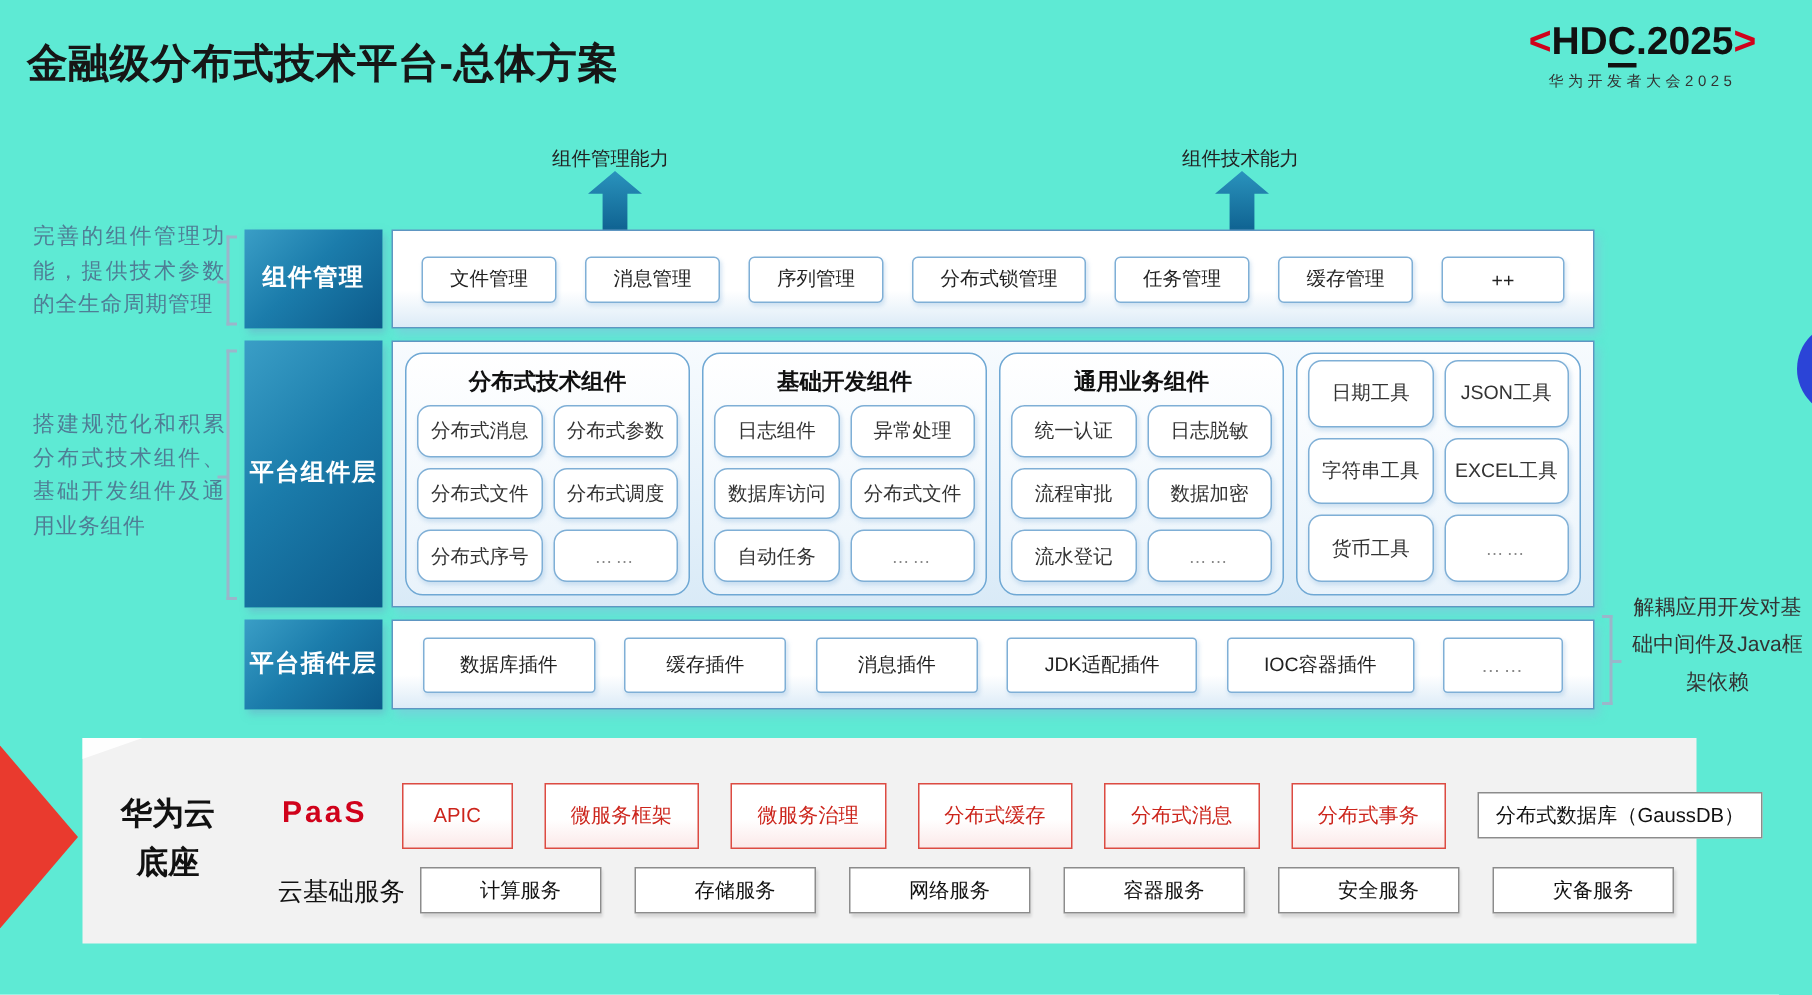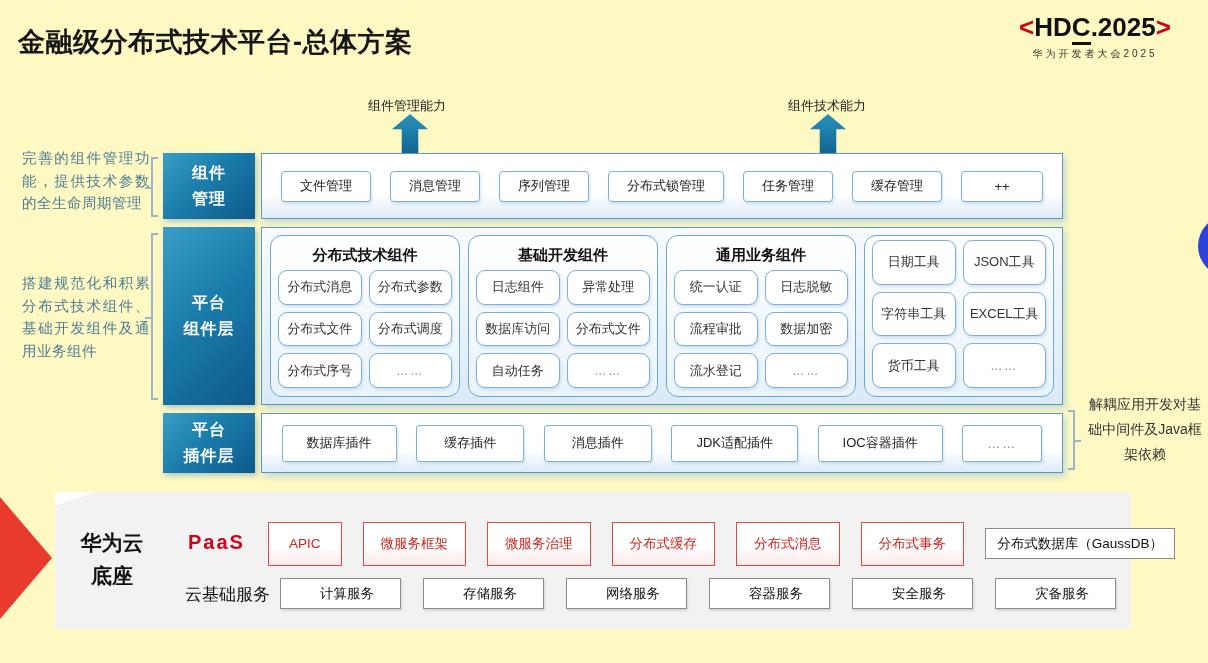--- a/index.html
+++ b/index.html
@@ -1,18 +1,18 @@
 <!DOCTYPE html>
 <html><head>
 <meta charset="utf-8">
 <style>
   * { margin:0; padding:0; box-sizing:border-box; }
   html,body { width:1208px; height:663px; }
   body { font-family:"Liberation Sans","DejaVu Sans",sans-serif; background:#fff; }
-  #canvas { position:relative; width:1208px; height:663px; overflow:hidden; background:#fef9c3; }
+  #canvas { position:relative; width:1208px; height:663px; overflow:hidden; background:#5eead4; }
 
   
   .page-title { position:absolute; left:18px; top:24px; font-size:27px; font-weight:bold; color:#161616; letter-spacing:.5px; }
   .logo { position:absolute; right:8px; top:12px; width:210px; text-align:center; }
   .logo-main { font-size:26px; font-weight:bold; color:#111; white-space:nowrap; }
   .logo-bracket { color:#d0021b; }
   .logo-c { border-bottom:3px solid #111; }
   .logo-sub { margin-top:4px; font-size:10px; letter-spacing:3px; color:#333; white-space:nowrap; }
 
   
@@ -26,21 +26,21 @@
 
   
   .bracket-l { position:absolute; width:7px; border-left:2px solid #9ab6ca; border-top:2px solid #9ab6ca; border-bottom:2px solid #9ab6ca; }
   .bracket-l::before { content:""; position:absolute; left:-8px; top:50%; width:7px; height:2px; background:#9ab6ca; }
   .bracket-r { position:absolute; width:7px; border-right:2px solid #9ab6ca; border-top:2px solid #9ab6ca; border-bottom:2px solid #9ab6ca; }
   .bracket-r::after { content:""; position:absolute; right:-8px; top:50%; width:7px; height:2px; background:#9ab6ca; }
 
   
   .row { position:absolute; left:163px; width:900px; display:flex; }
   .teal-label { flex:0 0 92px; background:linear-gradient(135deg,#3a9ec6 0%,#1b7cab 45%,#0c5a8a 100%);
-    color:#fff; font-size:16px; font-weight:bold; line-height:26px; display:flex; flex-direction:column;
+    color:#fff; font-size:16px; font-weight:bold; line-height:26px; display:flex; flex-direction:row;
     justify-content:center; align-items:center; letter-spacing:1px; box-shadow:2px 3px 5px rgba(110,160,200,.5); }
   .row-content { flex:1; margin-left:6px; border:1px solid #5e96c2; background:linear-gradient(180deg,#ffffff 62%,#dcebf7 100%);
     display:flex; align-items:center; justify-content:space-evenly; box-shadow:3px 4px 6px rgba(140,185,225,.45); }
   .chip { background:#fff; border:1px solid #7fafd6; border-radius:4px; height:31px; display:flex; align-items:center;
     justify-content:center; font-size:13px; color:#222; padding:0 18px; box-shadow:1px 2px 3px rgba(150,190,225,.4); white-space:nowrap; }
   .chip.dots { color:#888; letter-spacing:2px; min-width:80px; }
 
   
   .comp-content { flex:1; margin-left:6px; border:1px solid #5e96c2; background:linear-gradient(180deg,#f7fbfe,#d9eaf7);
     display:flex; gap:8px; padding:7px 8px; box-shadow:3px 4px 6px rgba(140,185,225,.45); }

